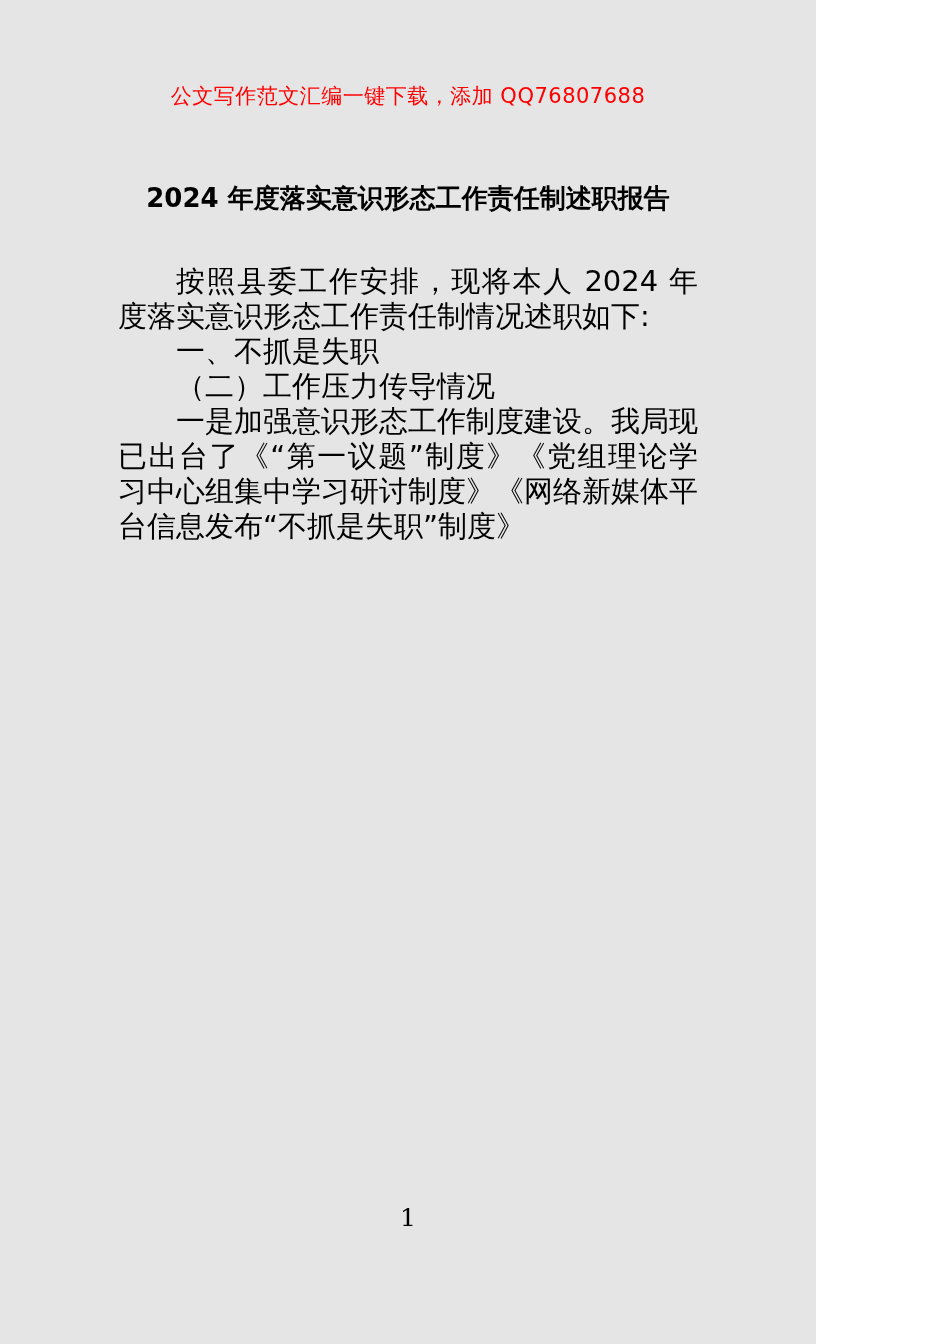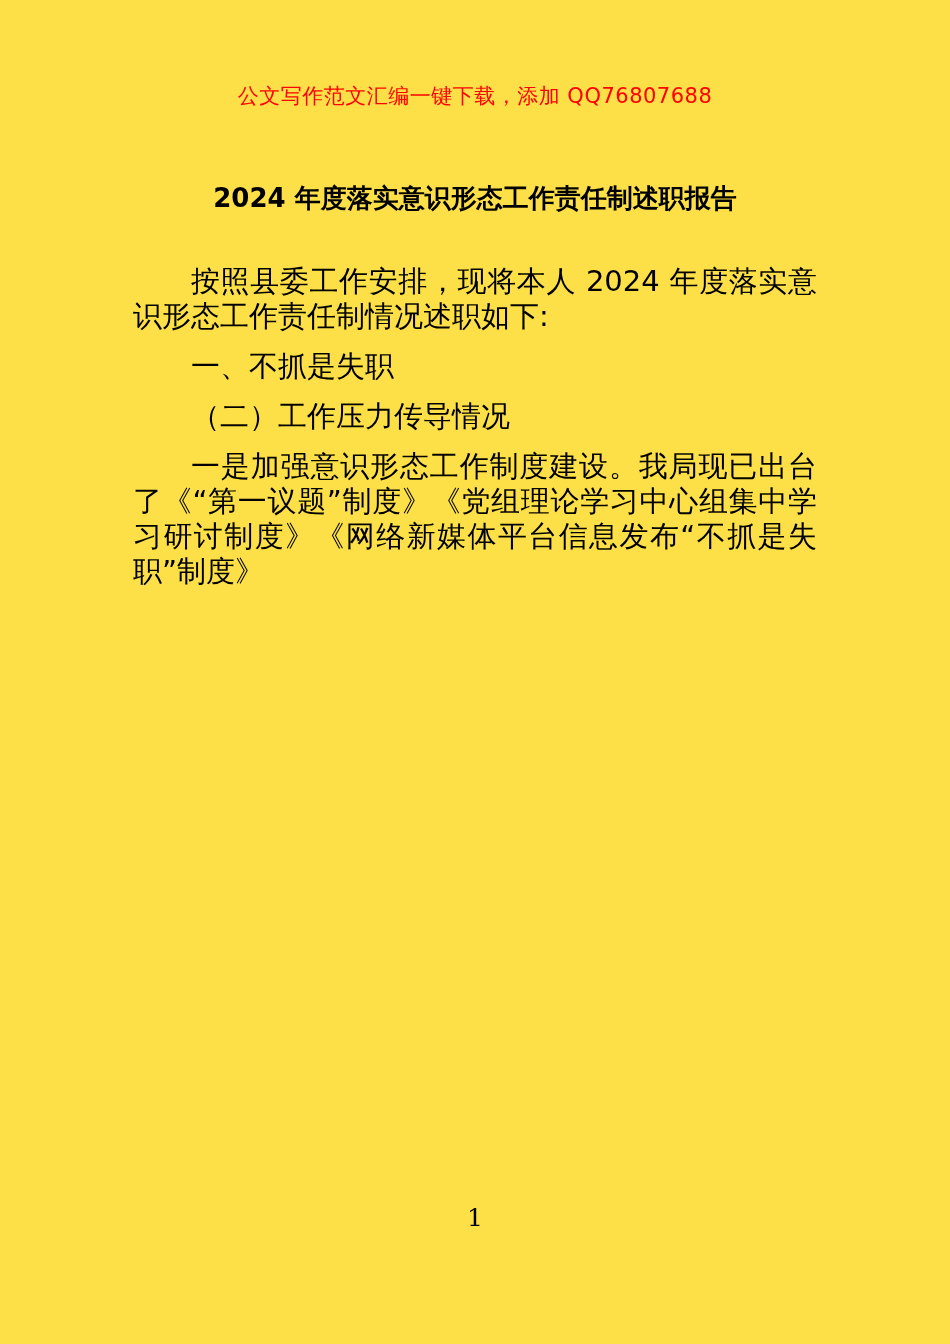--- a/index.html
+++ b/index.html
@@ -3,23 +3,23 @@
 <meta charset="utf-8">
 <style>
   html, body { margin: 0; padding: 0; }
   body {
     width: 950px;
     background: #ffffff;
     font-family: "DejaVu Sans", "Liberation Sans", sans-serif;
   }
   .page {
     position: relative;
-    width: 950px;
+    width: 816px;
     height: 1344px;
-    background: #fde047;
+    background: #e5e5e5;
     color: #000000;
     box-sizing: border-box;
     overflow: hidden;
   }
   .notice {
     padding-top: 82px;
     text-align: center;
     color: #ff0000;
     font-size: 21px;
     font-weight: 400;
@@ -37,21 +37,21 @@
   .doc-body {
     margin-top: 30px;
     padding: 0 118px;
     font-size: 29px;
     line-height: 35px;
     text-align: justify;
     text-justify: inter-ideograph;
     color: #000000;
   }
   .doc-body p {
-    margin: 15px;
+    margin: 0;
     text-indent: 2em;
     word-break: break-all;
   }
   .page-number {
     position: absolute;
     left: 0;
     right: 0;
     bottom: 112px;
     text-align: center;
     font-size: 25px;

